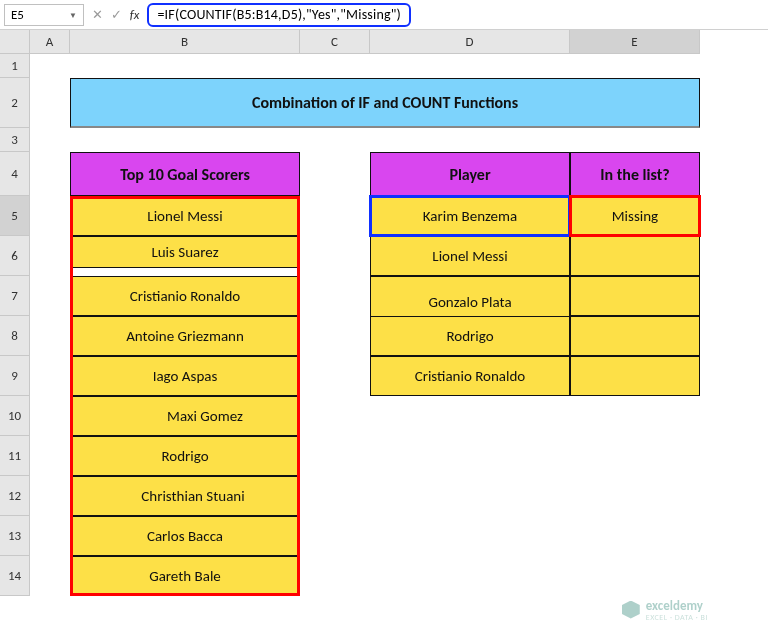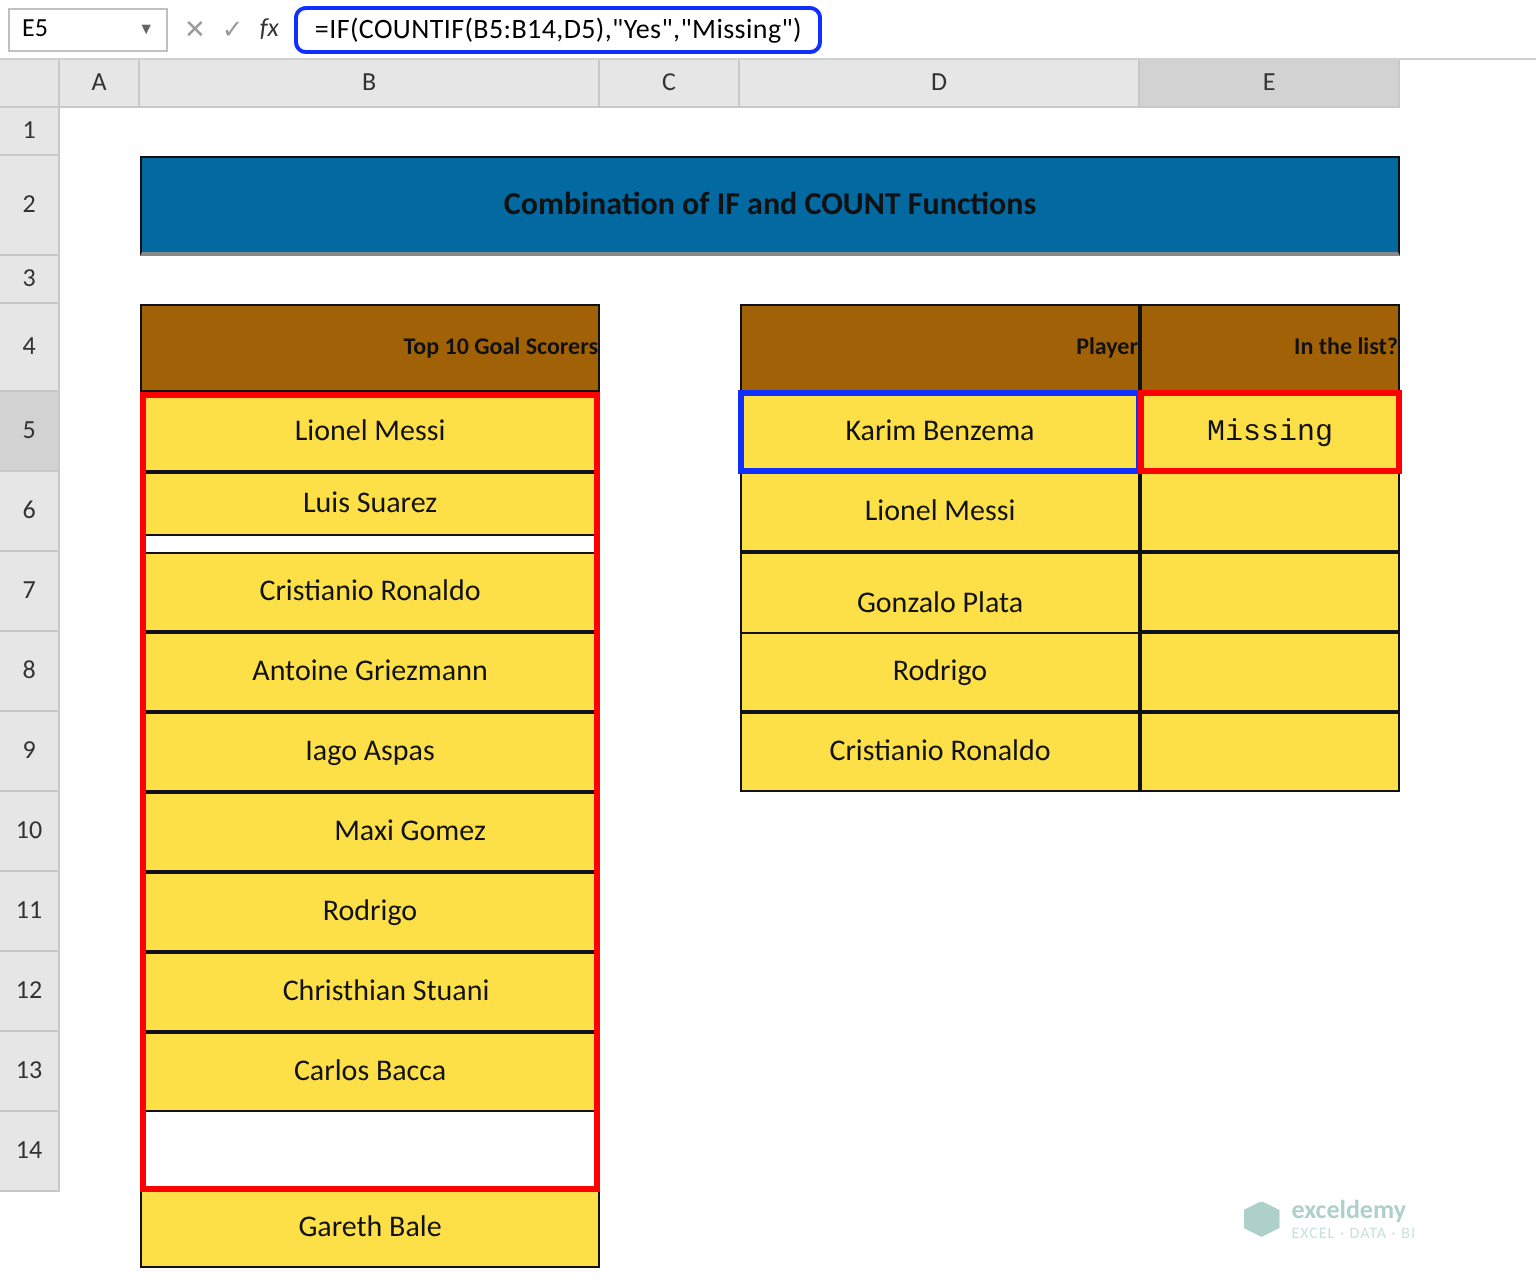--- a/index.html
+++ b/index.html
@@ -108,42 +108,40 @@
     align-items: center;
     justify-content: center;
     font-size: 15px;
     color: #111;
     background: #fff;
   }
   
   
   
   .title-banner {
-    background: #0369a1;
+    background: #7dd3fc;
     font-weight: bold;
     font-size: 16px;
     border: 1px solid #111;
     border-bottom: 2px solid #888;
   }
   .hdr {
-    background: #a16207;
+    background: #d946ef;
     font-weight: bold;
-    font-size: 12px;
+    font-size: 16px;
     border: 1.5px solid #111;
-    justify-content: flex-end;
   }
   .tbl-cell {
     border: 1.5px solid #111;
     background: #fde047;
   }
   .hlt-red {
     outline: 3px solid #ff0000;
     outline-offset: -2px;
     z-index: 5;
-    font-family: Liberation Mono, monospace;
   }
   .hlt-blue {
     outline: 3px solid #1030ff;
     outline-offset: -2px;
     z-index: 5;
   }
   .range-red {
     position: absolute;
     border: 3px solid #ff0000;
     pointer-events: none;
@@ -233,21 +231,21 @@
     <div id="left-rows">
         <div class="cell tbl-cell" style="left: 40px; top: 142px; width: 230px; height: 40px;">Lionel Messi</div>
         <div class="cell tbl-cell" style="left: 40px; top: 182px; width: 230px; height: 32px;">Luis Suarez</div>
         <div class="cell tbl-cell" style="left: 40px; top: 222px; width: 230px; height: 40px;">Cristianio Ronaldo</div>
         <div class="cell tbl-cell" style="left: 40px; top: 262px; width: 230px; height: 40px;">Antoine Griezmann</div>
         <div class="cell tbl-cell" style="left: 40px; top: 302px; width: 230px; height: 40px;">Iago Aspas</div>
         <div class="cell tbl-cell" style="left: 40px; top: 342px; width: 230px; height: 40px; padding-left: 40px;">Maxi Gomez</div>
         <div class="cell tbl-cell" style="left: 40px; top: 382px; width: 230px; height: 40px;">Rodrigo</div>
         <div class="cell tbl-cell" style="left: 40px; top: 422px; width: 230px; height: 40px; padding-left: 16px;">Christhian Stuani</div>
         <div class="cell tbl-cell" style="left: 40px; top: 462px; width: 230px; height: 40px;">Carlos Bacca</div>
-        <div class="cell tbl-cell" style="left: 40px; top: 502px; width: 230px; height: 40px; margin-top: 38px;">Gareth Bale</div>
+        <div class="cell tbl-cell" style="left: 40px; top: 502px; width: 230px; height: 40px;">Gareth Bale</div>
       </div>
 
     <div id="right-rows">
         <div class="cell tbl-cell hlt-blue" style="left: 340px; top: 142px; width: 200px; height: 40px;">Karim Benzema</div>
         <div class="cell tbl-cell hlt-red" style="left: 540px; top: 142px; width: 130px; height: 40px;">Missing</div>
         <div class="cell tbl-cell" style="left: 340px; top: 182px; width: 200px; height: 40px;">Lionel Messi</div>
         <div class="cell tbl-cell" style="left: 540px; top: 182px; width: 130px; height: 40px;"></div>
         <div class="cell tbl-cell" style="left: 340px; top: 222px; width: 200px; height: 52px;">Gonzalo Plata</div>
         <div class="cell tbl-cell" style="left: 540px; top: 222px; width: 130px; height: 40px;"></div>
         <div class="cell tbl-cell" style="left: 340px; top: 262px; width: 200px; height: 40px;">Rodrigo</div>

